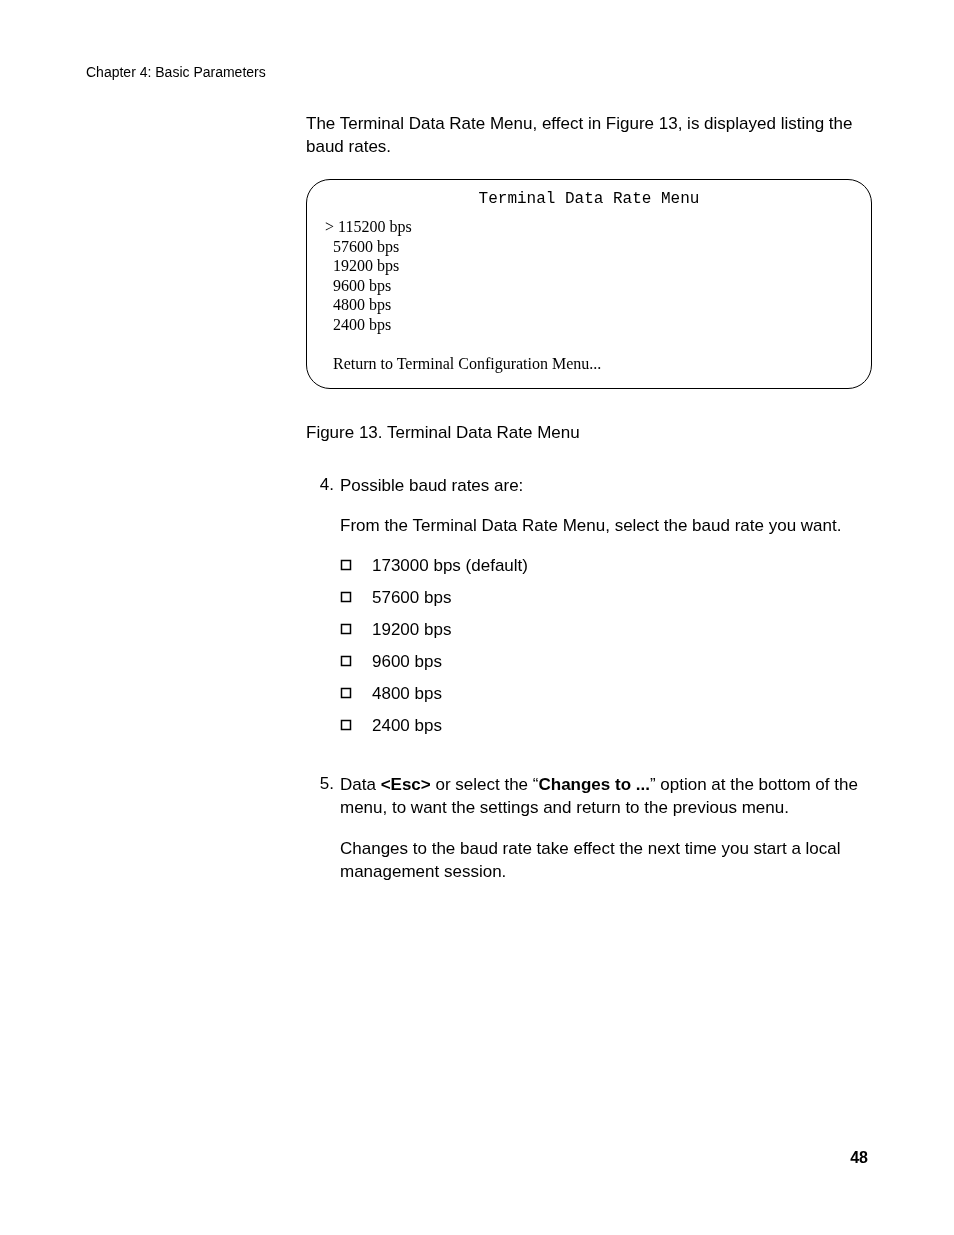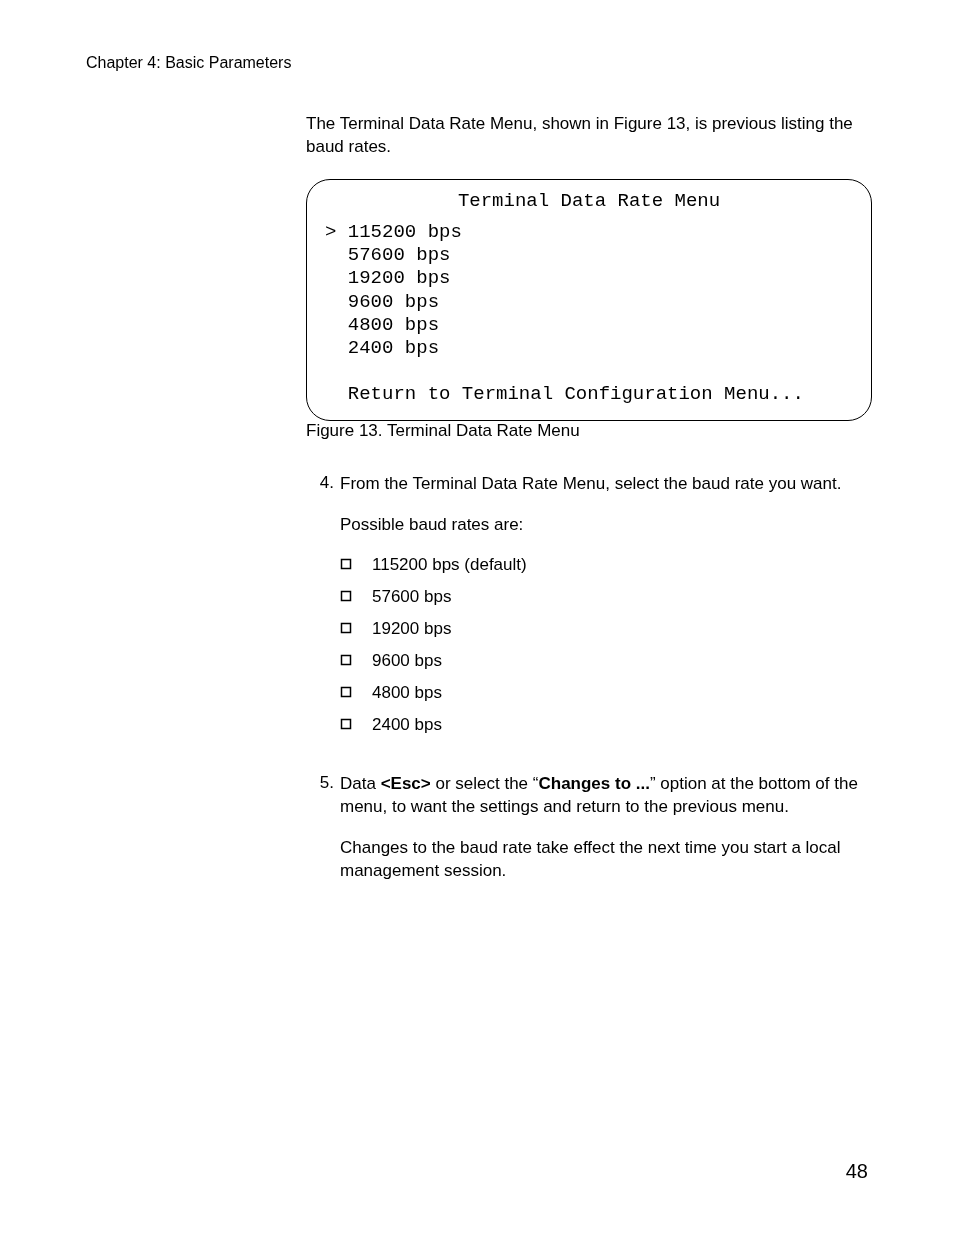--- a/index.html
+++ b/index.html
@@ -8,45 +8,46 @@
     width: 954px;
     height: 1235px;
     font-family: Arial, Helvetica, sans-serif;
     font-size: 17px;
     color: #000;
     background: #fff;
     position: relative;
   }
   .page-header {
     position: absolute;
-    top: 54px;
+    top: 64px;
     left: 86px;
-    font-size: 16px;
+    font-size: 14px;
   }
   .content-area {
     position: absolute;
     top: 113px;
     left: 306px;
     width: 566px;
   }
   .para {
     margin: 0 0 20px 0;
     line-height: 1.35;
   }
   .menu-box {
     border: 1.5px solid #000;
     border-radius: 24px;
     padding: 10px 18px 14px 18px;
     font-family: "Courier New", Courier, monospace;
-    font-size: 19px;
+    font-size: 16px;
     line-height: 1.22;
+    margin-bottom: 34px;
     box-sizing: border-box;
   }
   .menu-title-lines { text-align: center; }
-  .menu-items { white-space: pre; margin-top: 8px; }
+  .menu-items { white-space: pre; margin-top: 8px; font-family: Liberation Serif, serif; }
   .figure-caption {
     text-align: left;
     margin-bottom: 32px;
   }
   .step-row {
     display: flex;
     margin-bottom: 20px;
   }
   .step-num {
     width: 28px;
@@ -66,65 +67,66 @@
   .bullet-item:last-child { margin-bottom: 0; }
   .bullet-icon {
     width: 32px;
     flex-shrink: 0;
     display: flex;
     justify-content: flex-start;
   }
   .bullet-icon svg { display: block; }
   .page-footer {
     position: absolute;
-    bottom: 52px;
+    bottom: 68px;
     right: 86px;
-    font-size: 20px;
+    font-size: 16px;
+    font-weight: bold;
   }
   .bold { font-weight: bold; margin-top: 18px; }
 </style>
 </head>
 <body>
 
 <div class="page-header">Chapter 4: Basic Parameters</div>
 
 <div class="content-area">
 
-  <p class="para">The Terminal Data Rate Menu, shown in Figure 13, is previous listing the baud rates.</p>
+  <p class="para">The Terminal Data Rate Menu, effect in Figure 13, is displayed listing the baud rates.</p>
 
   <div class="menu-box">
     <div class="menu-title-lines">
       <div>Terminal Data Rate Menu</div>
     </div>
     <div class="menu-items"><span>&gt;</span> <span>115200 bps</span>
   <span>57600 bps</span>
   <span>19200 bps</span>
   <span>9600 bps</span>
   <span>4800 bps</span>
   <span>2400 bps</span>
 
   <span>Return to Terminal Configuration Menu...</span></div>
   </div>
 
   <div class="figure-caption">Figure 13. Terminal Data Rate Menu</div>
 
   <div class="step-row">
     <div class="step-num">4.</div>
     <div class="step-body">
+      <p class="para">Possible baud rates are:</p>
       <p class="para">From the Terminal Data Rate Menu, select the baud rate you want.</p>
-      <p class="para">Possible baud rates are:</p>
       <div class="bullet-list">
         <div class="bullet-item">
           <span class="bullet-icon">
               <svg width="12" height="12">
                 <rect x="1.5" y="1.5" width="9" height="9" fill="none" stroke="#000" stroke-width="1.5"></rect>
                 <rect x="4" y="4" width="4" height="4" fill="#fff"></rect>
               </svg>
             </span>
-          <span>115200 bps (default)</span>
+          <span>173000 bps (default)</span>
         </div>
         <div class="bullet-item">
           <span class="bullet-icon">
               <svg width="12" height="12">
                 <rect x="1.5" y="1.5" width="9" height="9" fill="none" stroke="#000" stroke-width="1.5"></rect>
               </svg>
             </span>
           <span>57600 bps</span>
         </div>
         <div class="bullet-item">

